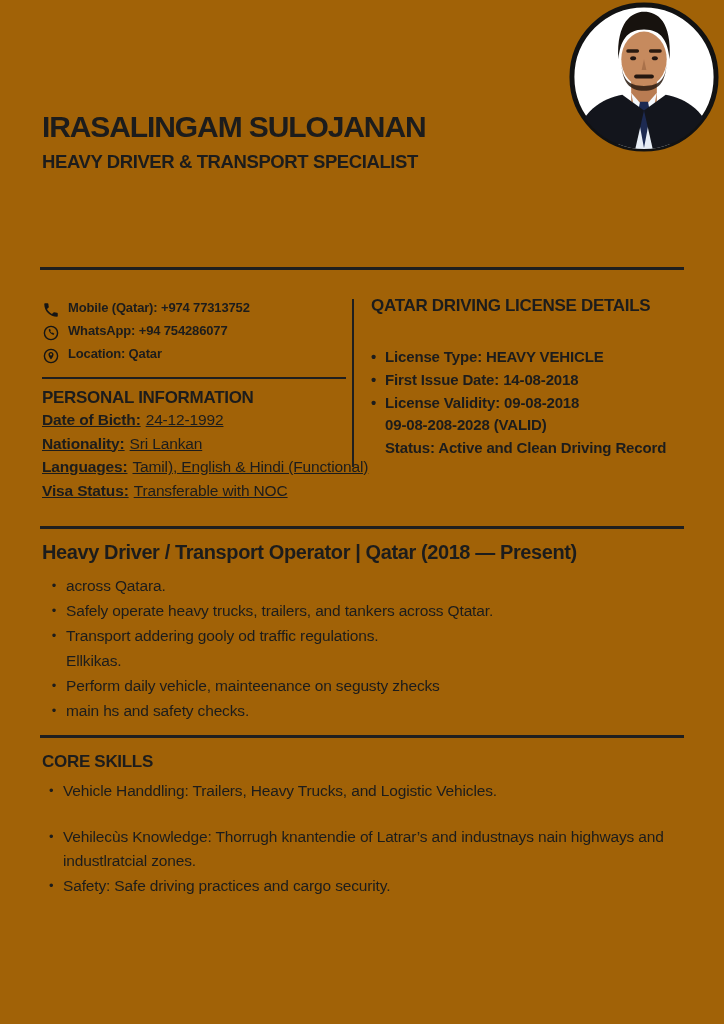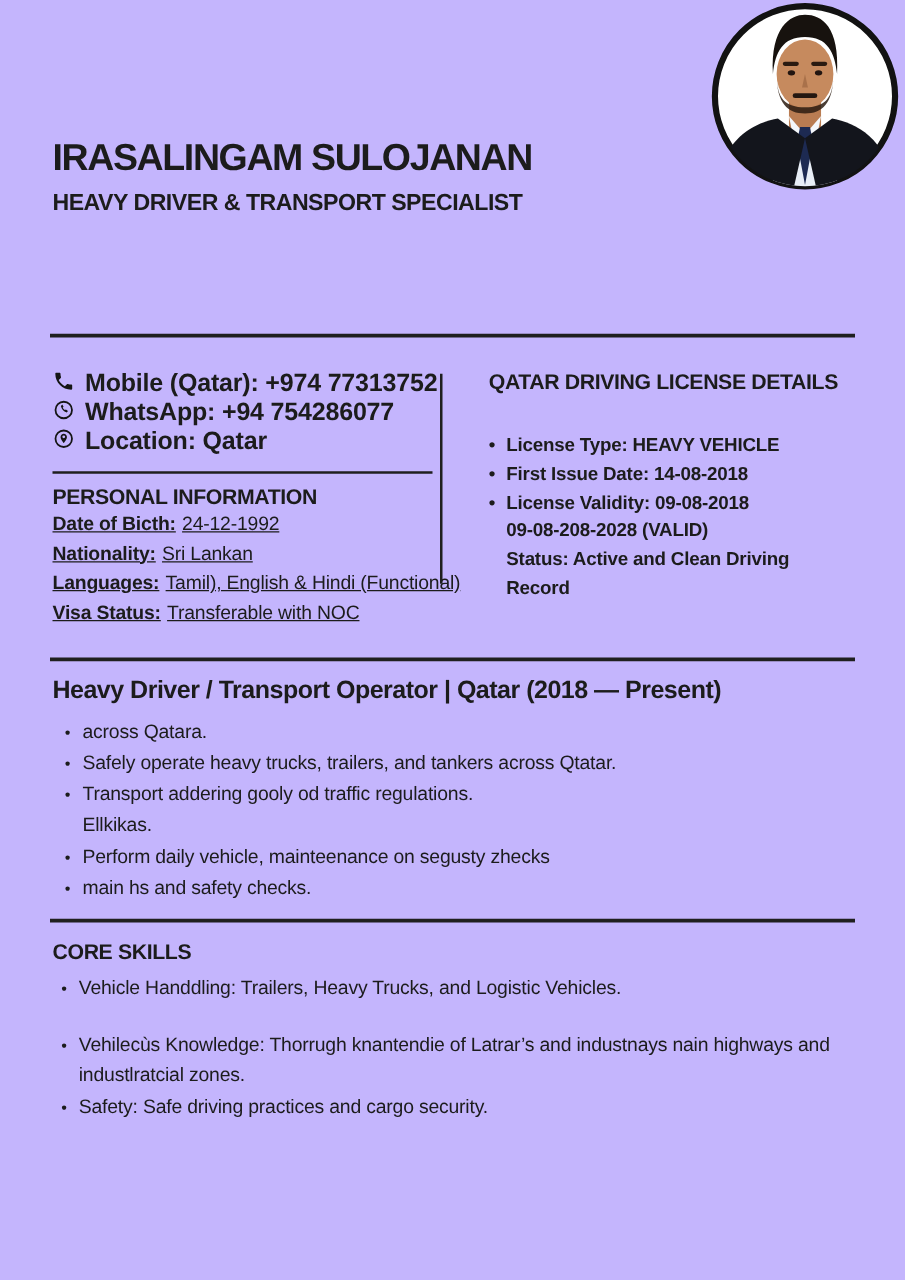--- a/index.html
+++ b/index.html
@@ -1,42 +1,42 @@
 <!DOCTYPE html>
 <html><head>
 <meta charset="utf-8">
 <style>
   html,body { margin:0; padding:0; background:#ffffff; }
   .page {
     width:724px; height:1024px; position:relative; overflow:hidden;
-    background:#c4b5fd; color:#1c1c1c;
+    background:#a16207; color:#1c1c1c;
     font-family:"Liberation Sans","DejaVu Sans",sans-serif;
     letter-spacing:-0.15px;
   }
   
   .header { padding:84px 48px 0 42px; position:relative; height:155px; }
   .name  { margin:26px 0 0; font-size:30px; font-weight:bold; letter-spacing:-1.1px; }
   .role  { margin:7px 0 0; font-size:18.5px; font-weight:bold; letter-spacing:-0.4px; }
   .photo { position:absolute; top:0; right:1px; width:158px; height:154px; }
   
   .hr { border-top:3px solid #1f1f1f; margin:28px 40px 0 40px; height:0; }
   .hr-2 { margin-top:24px; }
   .hr-3 { margin-top:12px; }
   
   .two-col { margin:26px 40px 0 42px; position:relative; display:flex; align-items:flex-start; }
   .col-left { width:310px; flex:none; }
-  .c-row { display:flex; align-items:flex-start; gap:8px; font-weight:bold; font-size:20px; line-height:23px; }
+  .c-row { display:flex; align-items:flex-end; gap:8px; font-weight:bold; font-size:13px; line-height:23px; }
   .c-icon { width:18px; height:18px; flex:none; display:flex; align-items:center; }
   .c-icon svg { width:100%; height:100%; }
   .hr-small { border-top:2.5px solid #1f1f1f; margin-top:12px; width:304px; }
   .sec-h { font-weight:bold; font-size:17px; margin-top:9px; letter-spacing:-0.3px; }
   .pi-row { font-size:15.5px; line-height:23.5px; white-space:nowrap;text-decoration:underline; }
   .lbl { font-weight:bold; margin-right:5px; }
   .vline { position:absolute; left:310px; top:3px; height:168px; border-left:2.5px solid #1f1f1f; }
-  .col-right { padding-left:39px; }
+  .col-right { padding-left:19px; }
   .col-right .sec-h { margin-top:0; }
   .lic-rows { margin-top:30px; font-weight:bold; font-size:15px; }
   .b-row { display:flex; }
   .lic-rows .b-row { line-height:22.8px; }
   .lic-rows .dot { width:14px; flex:none; }
   .lic-rows .cont { padding-left:14px; }
   
   .exp { margin:12px 40px 0 42px; }
   .exp-h { margin:0; font-size:20px; font-weight:bold; letter-spacing:-0.4px; }
   .exp .rows { margin-top:9px; font-size:15.5px; }

